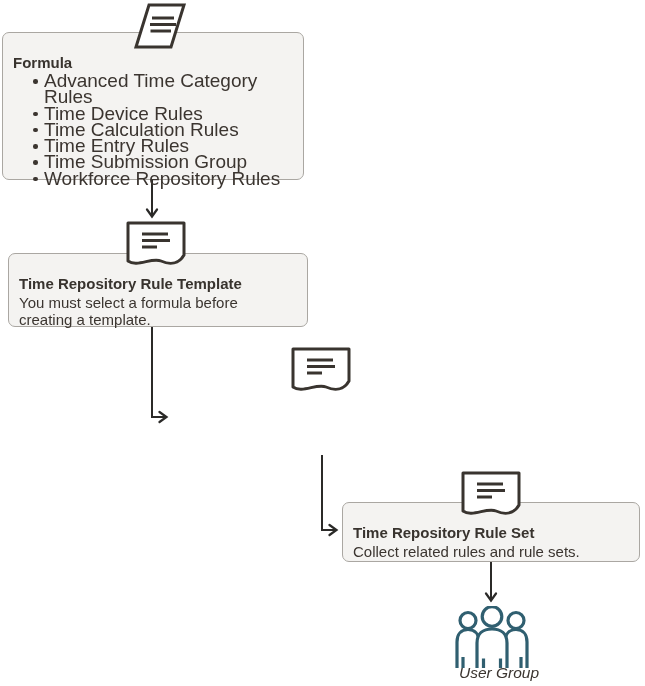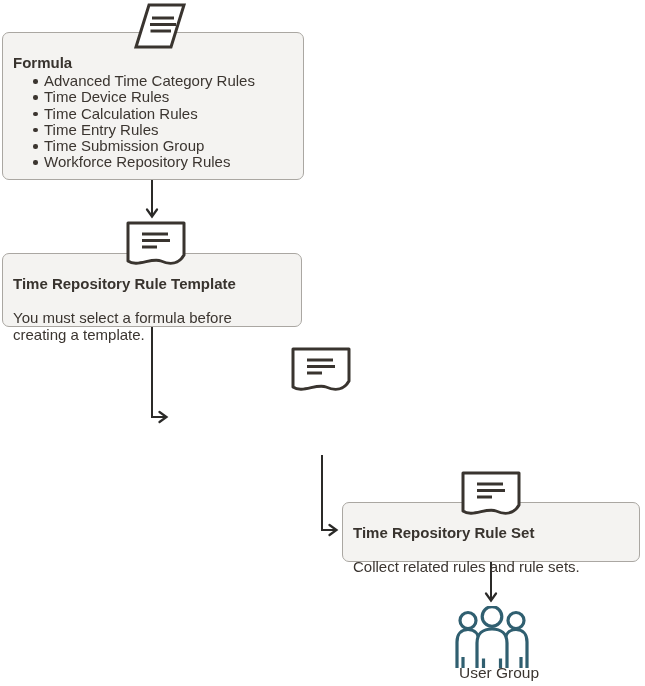--- a/index.html
+++ b/index.html
@@ -20,41 +20,41 @@
   }
   .node-box {
     position: absolute;
     box-sizing: border-box;
     background: #f4f3f1;
     border: 1.5px solid #aaa7a2;
     border-radius: 7px;
     padding: 22px 10px 6px 10px;
   }
   .node1 { left: 2px;   top: 32px;  width: 302px; height: 148px; }
-  .node2 { left: 2px;   top: 253px; width: 300px; height: 74px;  }
+  .node2 { left: 8px;   top: 253px; width: 300px; height: 74px;  }
   .node3 { left: 172px; top: 377px; width: 300px; height: 78px;  }
   .node4 { left: 342px; top: 502px; width: 298px; height: 60px;  }
   .node-title {
     font-size: 15px;
     font-weight: bold;
     line-height: 16px;
     color: #38332e;
   }
   .node-desc {
     font-size: 15px;
     line-height: 16.5px;
-    margin-top: 18px;
+    margin-top: 3px;
   }
   .node2 .node-desc { max-width: 238px; }
   .node3 .node-desc { max-width: 270px; }
   ul.bullets {
     list-style: none;
     margin: 2px 0 0 0;
     padding: 0 0 0 31px;
-    font-size: 15px;
+    font-size: 19px;
     line-height: 16.3px;
   }
   ul.bullets li { position: relative; }
   ul.bullets li::before {
     content: "";
     position: absolute;
     left: -11px;
     top: 6px;
     width: 4.5px;
     height: 4.5px;
@@ -68,20 +68,21 @@
   .icon-doc4      { left: 458px; top: 470px; width: 66px; height: 49px; }
   .icon-usergroup { left: 452px; top: 606px; width: 80px; height: 62px; }
   .terminal-label {
     position: absolute;
     left: 429px;
     top: 664px;
     width: 140px;
     text-align: center;
     font-size: 15.5px;
     color: #3b3530;
+    font-style: italic;
   }
 </style>
 </head>
 <body>
 
 <div class="canvas">
 
   <svg class="arrows" viewBox="0 0 645 686" aria-hidden="true">
     <defs>
       <marker id="arrowhead" markerWidth="14" markerHeight="14" refX="8.5" refY="7" orient="auto" markerUnits="userSpaceOnUse">

